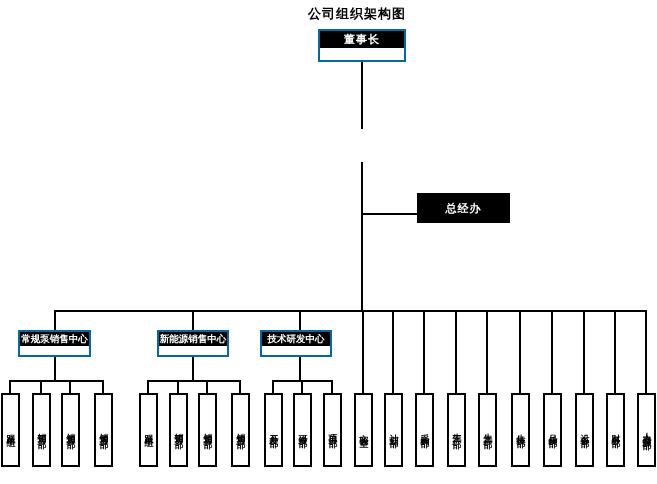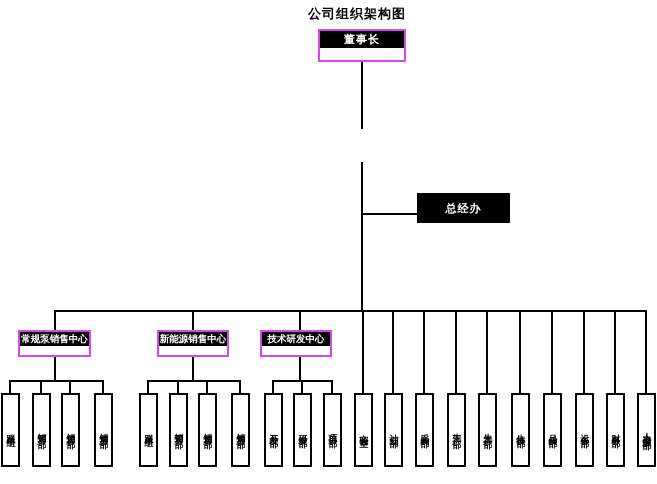--- a/index.html
+++ b/index.html
@@ -6,21 +6,21 @@
   *{box-sizing:border-box;}
   .chart{
     position:relative;width:657px;height:472px;background:#ffffff;overflow:hidden;
     font-family:"DejaVu Sans","Liberation Sans",sans-serif;color:#000;
   }
   .title{
     position:absolute;left:257px;top:5px;width:200px;text-align:center;
     font-size:13px;font-weight:bold;letter-spacing:1px;
   }
   
-  .dual{position:absolute;border:2px solid #d946ef;background:#fff;}
+  .dual{position:absolute;border:2px solid #0369a1;background:#fff;}
   .dual .hd{
     background:#000;color:#fff;font-weight:bold;text-align:center;
     display:flex;align-items:center;justify-content:center;letter-spacing:1px;
   }
   .dual .bd{background:#fff;}
   .big{width:88px;height:33px;}
   .big .hd{height:17px;font-size:11px;}
   .big .bd{height:12px;}
   .ctr{width:72px;height:27px;}
   .ctr .hd{height:14px;font-size:9.5px;letter-spacing:0;}

